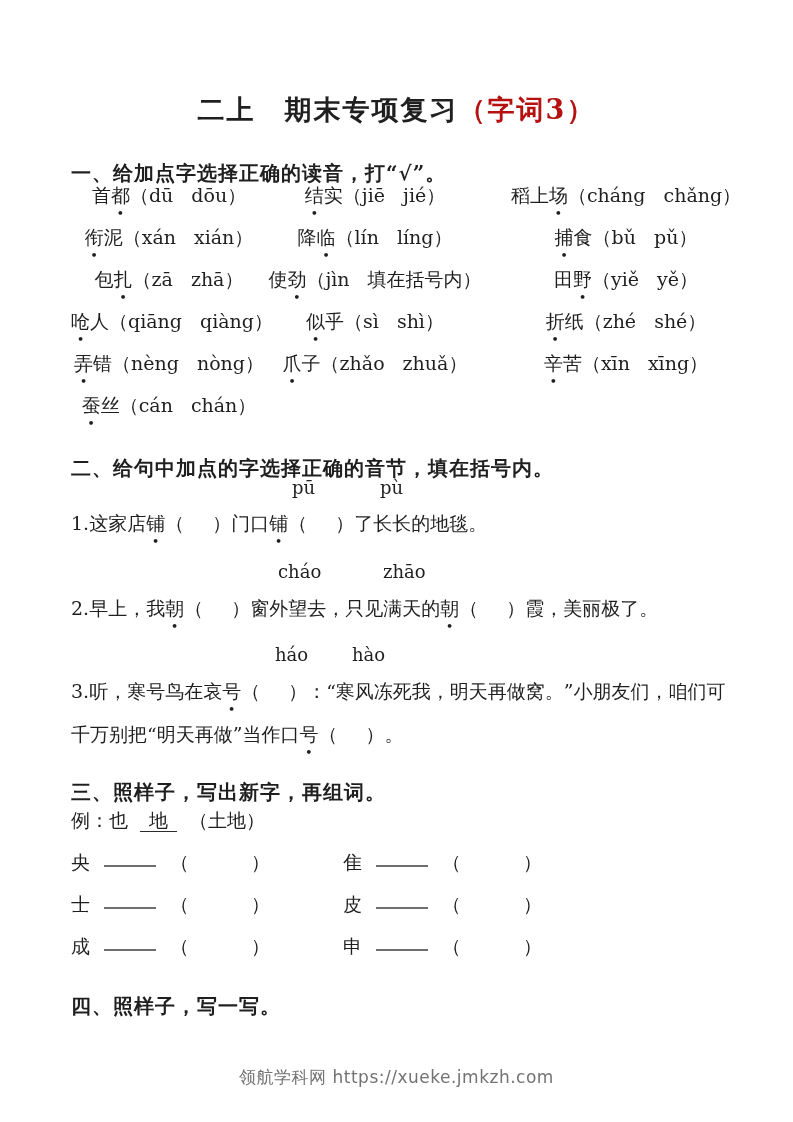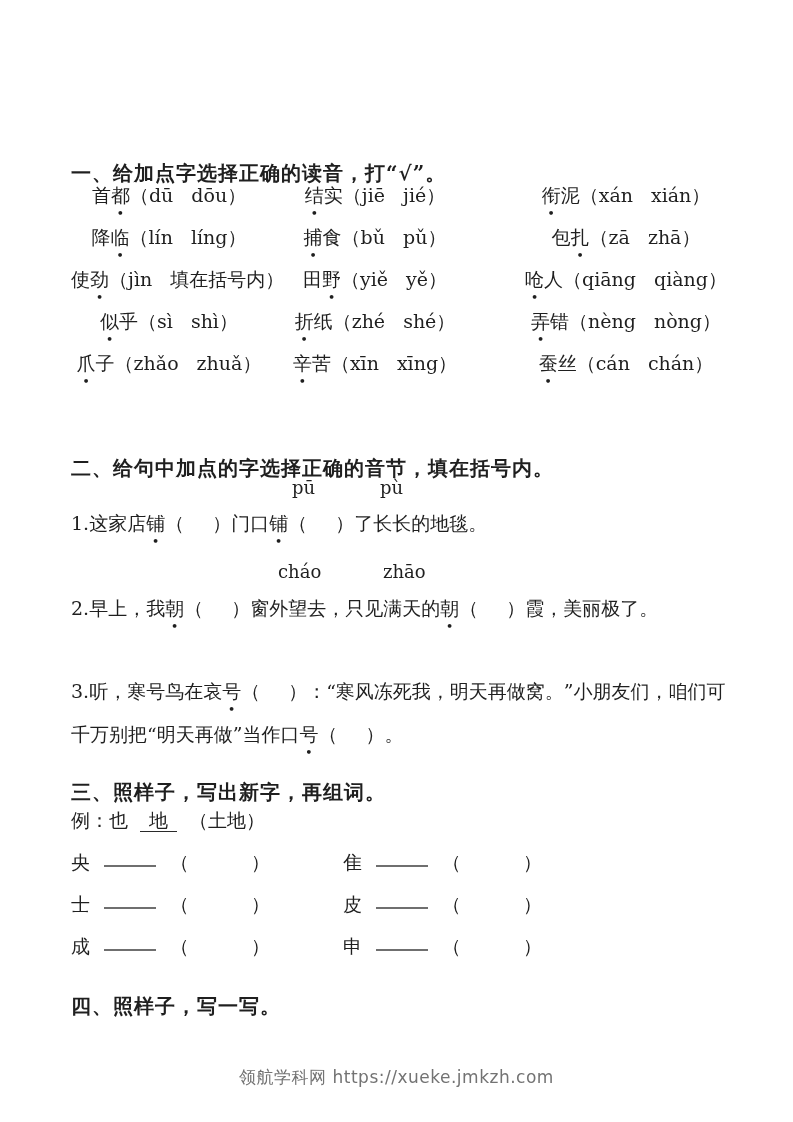--- a/index.html
+++ b/index.html
@@ -39,25 +39,29 @@
   .wblank{display:inline-block;width:52px;height:3px;border-bottom:2.5px solid #6f6f6f;margin:0 14px 2px 14px;}
   .parengap{display:inline-block;width:62px;}
   
   #footer{top:1066px;left:0;width:100%;text-align:center;font-size:17px;color:#737373;font-family:"DejaVu Sans","Liberation Sans",sans-serif;letter-spacing:0.5px;}
 </style>
 </head>
 <body>
 
 <div class="page">
 
+  <div class="abs" id="doc-title">
+    <span>二上　期末专项复习</span><span class="red">（字词3）</span>
+  </div>
 
   <div class="abs sec-head" id="s1-head">一、给加点字选择正确的读音，打“√”。</div>
   <div class="abs" id="s1-grid">
       <div class="witem"><span>首</span><span class="jd">都</span><span>（</span><span>dū</span><span class="pgap"></span><span>dōu</span><span>）</span></div>
       <div class="witem"><span class="jd">结</span><span>实</span><span>（</span><span>jiē</span><span class="pgap"></span><span>jié</span><span>）</span></div>
+      <div class="witem"><span>稻</span><span>上</span><span class="jd">场</span><span>（</span><span>cháng</span><span class="pgap"></span><span>chǎng</span><span>）</span></div>
       <div class="witem"><span class="jd">衔</span><span>泥</span><span>（</span><span>xán</span><span class="pgap"></span><span>xián</span><span>）</span></div>
       <div class="witem"><span>降</span><span class="jd">临</span><span>（</span><span>lín</span><span class="pgap"></span><span>líng</span><span>）</span></div>
       <div class="witem"><span class="jd">捕</span><span>食</span><span>（</span><span>bǔ</span><span class="pgap"></span><span>pǔ</span><span>）</span></div>
       <div class="witem"><span>包</span><span class="jd">扎</span><span>（</span><span>zā</span><span class="pgap"></span><span>zhā</span><span>）</span></div>
       <div class="witem"><span>使</span><span class="jd">劲</span><span>（</span><span>jìn</span><span class="pgap"></span><span>填在括号内</span><span>）</span></div>
       <div class="witem"><span>田</span><span class="jd">野</span><span>（</span><span>yiě</span><span class="pgap"></span><span>yě</span><span>）</span></div>
       <div class="witem"><span class="jd">呛</span><span>人</span><span>（</span><span>qiāng</span><span class="pgap"></span><span>qiàng</span><span>）</span></div>
       <div class="witem"><span class="jd">似</span><span>乎</span><span>（</span><span>sì</span><span class="pgap"></span><span>shì</span><span>）</span></div>
       <div class="witem"><span class="jd">折</span><span>纸</span><span>（</span><span>zhé</span><span class="pgap"></span><span>shé</span><span>）</span></div>
       <div class="witem"><span class="jd">弄</span><span>错</span><span>（</span><span>nèng</span><span class="pgap"></span><span>nòng</span><span>）</span></div>
@@ -70,20 +74,24 @@
   <div class="abs hintline" id="q1-hints">
       <span class="hint" style="left: 292px;">pū</span>
       <span class="hint" style="left: 380px;">pù</span>
     </div>
   <div class="abs qline" id="q1-line"><span>1.这家店</span><span class="jd">铺</span><span><span>（</span><span class="bsp"></span><span>）</span></span><span>门口</span><span class="jd">铺</span><span><span>（</span><span class="bsp"></span><span>）</span></span><span>了长长的地毯。</span></div>
   <div class="abs hintline" id="q2-hints">
       <span class="hint" style="left: 278px;">cháo</span>
       <span class="hint" style="left: 383px;">zhāo</span>
     </div>
   <div class="abs qline" id="q2-line"><span>2.早上，我</span><span class="jd">朝</span><span><span>（</span><span class="bsp"></span><span>）</span></span><span>窗外望去，只见满天的</span><span class="jd">朝</span><span><span>（</span><span class="bsp"></span><span>）</span></span><span>霞，美丽极了。</span></div>
+  <div class="abs hintline" id="q3-hints">
+      <span class="hint" style="left: 275px;">háo</span>
+      <span class="hint" style="left: 352px;">hào</span>
+    </div>
   <div class="abs qline" id="q3-line1"><span>3.听，寒号鸟在哀</span><span class="jd">号</span><span><span>（</span><span class="bsp"></span><span>）</span></span><span>：“寒风冻死我，明天再做窝。”小朋友们，咱们可</span></div>
   <div class="abs qline" id="q3-line2"><span>千万别把“明天再做”当作口</span><span class="jd">号</span><span><span>（</span><span class="bsp"></span><span>）</span></span><span>。</span></div>
 
   <div class="abs sec-head" id="s3-head">三、照样子，写出新字，再组词。</div>
   <div class="abs" id="s3-example">
     <span>例：也</span>
     <span class="ex-answer">地</span>
     <span>（土地）</span>
   </div>
   <div class="abs" id="s3-grid">

